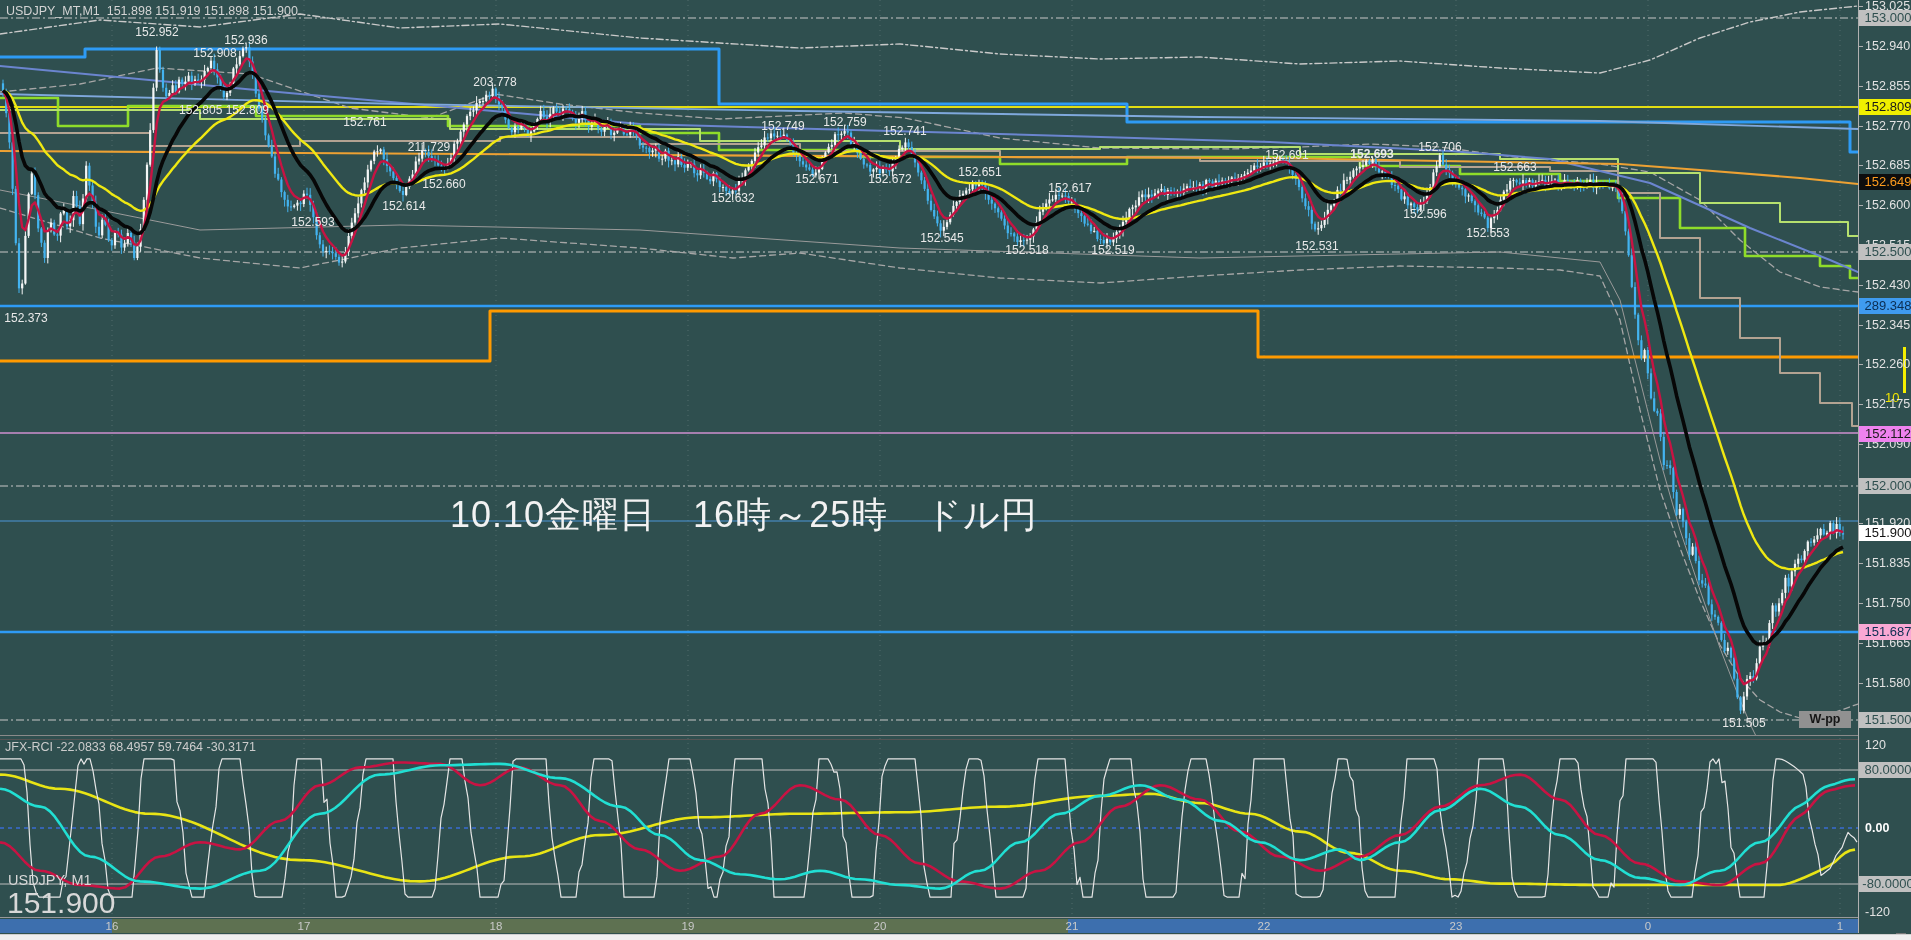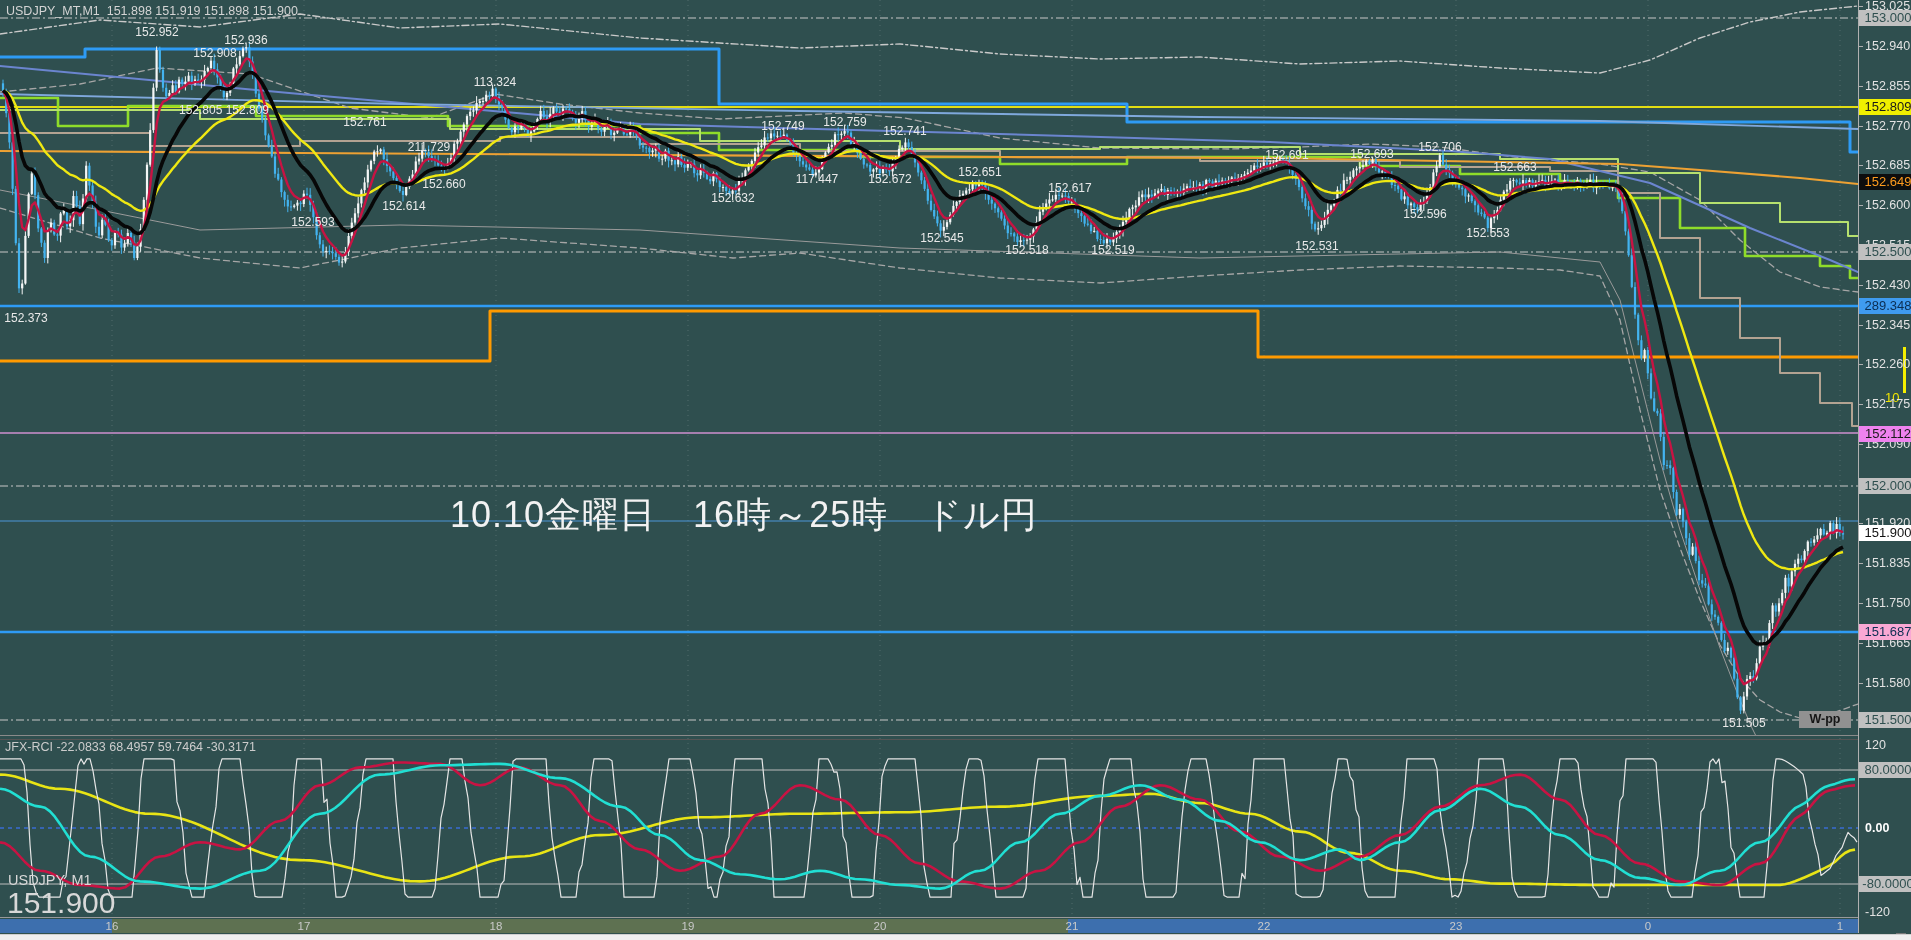--- a/index.html
+++ b/index.html
@@ -1225,40 +1225,40 @@
         </g>
         <path d="M3,90.7L6.2,91.8L9.4,94.2L12.600000000000001,98.8L15.8,105.7L19,114.5L22.200000000000003,122.6L25.400000000000002,128.0L28.6,131.2L31.8,133.2L35,136.2L38.2,140.6L41.400000000000006,145.5L44.6,150.9L47.800000000000004,154.7L51,158.0L54.2,161.6L57.400000000000006,165.2L60.6,167.5L63.800000000000004,169.6L67,172.3L70.2,174.6L73.4,175.6L76.60000000000001,177.1L79.80000000000001,179.4L83,180.3L86.2,179.6L89.4,179.9L92.60000000000001,180.9L95.80000000000001,183.1L99,185.6L102.2,187.3L105.4,189.1L108.60000000000001,191.5L111.80000000000001,194.1L115,196.0L118.2,197.8L121.4,200.2L124.60000000000001,202.3L127.80000000000001,203.7L131,205.6L134.20000000000002,208.1L137.4,209.9L140.6,210.9L143.8,210.3L147,208.1L150.20000000000002,204.4L153.4,198.8L156.60000000000002,191.7L159.8,185.8L163,181.1L166.20000000000002,177.0L169.4,173.0L172.60000000000002,168.8L175.8,165.1L179,161.0L182.20000000000002,157.3L185.4,153.7L188.60000000000002,149.9L191.8,146.8L195,143.5L198.20000000000002,140.5L201.4,137.6L204.60000000000002,134.4L207.8,131.2L211,127.9L214.20000000000002,125.0L217.4,122.8L220.60000000000002,121.1L223.8,119.9L227,118.6L230.20000000000002,116.9L233.4,114.6L236.60000000000002,112.2L239.8,109.5L243,106.6L246.20000000000002,103.7L249.4,101.7L252.60000000000002,100.4L255.8,100.1L259,100.5L262.2,101.4L265.40000000000003,103.1L268.6,105.1L271.8,107.6L275,110.8L278.2,114.1L281.40000000000003,117.8L284.6,121.8L287.8,125.8L291,129.7L294.2,133.4L297.40000000000003,136.7L300.6,139.9L303.8,142.5L307,145.0L310.20000000000005,147.9L313.40000000000003,151.2L316.6,155.2L319.8,159.5L323,163.9L326.20000000000005,168.1L329.40000000000003,172.1L332.6,176.0L335.8,179.9L339,183.9L342.20000000000005,187.6L345.40000000000003,190.7L348.6,192.9L351.8,194.3L355,195.2L358.20000000000005,195.6L361.40000000000003,195.3L364.6,194.7L367.8,193.5L371,191.9L374.20000000000005,190.0L377.40000000000003,188.1L380.6,186.3L383.8,185.0L387,184.1L390.20000000000005,183.5L393.40000000000003,183.2L396.6,183.3L399.8,183.7L403,184.2L406.20000000000005,184.3L409.40000000000003,184.1L412.6,183.6L415.8,182.5L419,181.4L422.20000000000005,179.9L425.40000000000003,178.5L428.6,177.5L431.8,176.6L435,175.8L438.20000000000005,175.4L441.40000000000003,175.0L444.6,174.7L447.8,174.1L451,173.3L454.20000000000005,171.9L457.40000000000003,170.4L460.6,168.6L463.8,166.5L467,164.0L470.20000000000005,161.5L473.40000000000003,159.1L476.6,156.4L479.8,153.7L483,151.2L486.20000000000005,148.5L489.40000000000003,146.0L492.6,143.2L495.8,141.0L499,139.2L502.20000000000005,137.7L505.40000000000003,136.9L508.6,136.4L511.8,136.2L515,135.8L518.2,135.4L521.4,135.0L524.6,134.7L527.8000000000001,134.7L531,134.5L534.2,134.1L537.4,133.4L540.6,132.3L543.8000000000001,131.6L547,131.1L550.2,130.3L553.4,129.2L556.6,128.3L559.8000000000001,127.7L563,126.7L566.2,125.9L569.4,125.2L572.6,124.8L575.8000000000001,124.7L579,124.4L582.2,123.7L585.4,123.6L588.6,123.7L591.8000000000001,123.7L595,123.5L598.2,123.8L601.4,124.1L604.6,124.3L607.8000000000001,124.2L611,124.8L614.2,125.1L617.4000000000001,125.3L620.6,125.5L623.8000000000001,125.9L627,126.3L630.2,126.4L633.4000000000001,126.6L636.6,127.1L639.8000000000001,127.9L643,128.9L646.2,129.8L649.4000000000001,130.9L652.6,131.8L655.8000000000001,132.6L659,133.9L662.2,135.1L665.4000000000001,135.8L668.6,137.0L671.8000000000001,138.1L675,139.4L678.2,140.2L681.4000000000001,141.4L684.6,142.7L687.8000000000001,143.7L691,144.6L694.2,146.0L697.4000000000001,147.4L700.6,148.4L703.8000000000001,149.6L707,151.0L710.2,152.5L713.4000000000001,153.5L716.6,154.7L719.8000000000001,156.2L723,157.7L726.2,159.3L729.4000000000001,161.0L732.6,162.4L735.8000000000001,163.8L739,164.6L742.2,165.3L745.4000000000001,165.5L748.6,165.5L751.8000000000001,165.3L755,164.7L758.2,163.8L761.4000000000001,163.0L764.6,161.7L767.8000000000001,160.6L771,159.3L774.2,158.2L777.4000000000001,157.1L780.6,156.1L783.8000000000001,155.1L787,154.4L790.2,153.8L793.4000000000001,153.7L796.6,153.8L799.8000000000001,154.2L803,154.7L806.2,155.3L809.4000000000001,156.0L812.6,156.9L815.8000000000001,157.7L819,158.2L822.2,158.3L825.4000000000001,158.0L828.6,157.4L831.8000000000001,156.8L835,155.8L838.2,154.8L841.4000000000001,153.8L844.6,152.7L847.8000000000001,151.7L851,151.4L854.2,151.0L857.4000000000001,151.1L860.6,151.5L863.8000000000001,152.1L867,152.7L870.2,153.6L873.4000000000001,154.4L876.6,155.0L879.8000000000001,155.9L883,156.5L886.2,157.1L889.4000000000001,157.8L892.6,158.0L895.8000000000001,158.1L899,157.7L902.2,157.2L905.4000000000001,156.5L908.6,156.0L911.8000000000001,155.9L915,156.2L918.2,157.0L921.4000000000001,158.1L924.6,159.6L927.8000000000001,161.6L931,163.9L934.2,166.4L937.4000000000001,169.2L940.6,172.1L943.8000000000001,174.7L947,177.0L950.2,178.8L953.4000000000001,180.1L956.6,181.2L959.8000000000001,181.9L963,182.4L966.2,182.8L969.4000000000001,183.1L972.6,183.1L975.8000000000001,183.3L979,183.2L982.2,183.3L985.4000000000001,183.8L988.6,184.6L991.8000000000001,185.5L995,186.6L998.2,187.8L1001.4000000000001,189.3L1004.6,191.0L1007.8000000000001,193.0L1011,195.0L1014.2,197.0L1017.4000000000001,199.1L1020.6,201.1L1023.8000000000001,203.0L1027,204.8L1030.2,206.3L1033.4,207.4L1036.6000000000001,208.1L1039.8,208.3L1043,208.3L1046.2,208.1L1049.4,207.7L1052.6000000000001,207.3L1055.8,206.7L1059,206.2L1062.2,205.7L1065.4,205.2L1068.6000000000001,205.0L1071.8,204.8L1075,205.1L1078.2,205.4L1081.4,206.0L1084.6000000000001,206.8L1087.8,207.7L1091,208.8L1094.2,209.9L1097.4,211.3L1100.6000000000001,212.6L1103.8,214.1L1107,215.3L1110.2,216.6L1113.4,217.6L1116.6000000000001,218.3L1119.8,218.9L1123,219.0L1126.2,219.0L1129.4,218.5L1132.6000000000001,218.0L1135.8,217.4L1139,216.4L1142.2,215.3L1145.4,214.5L1148.6000000000001,213.5L1151.8,212.7L1155,211.8L1158.2,210.7L1161.4,209.7L1164.6000000000001,209.0L1167.8,208.1L1171,207.4L1174.2,206.7L1177.4,206.0L1180.6000000000001,205.3L1183.8,204.5L1187,203.6L1190.2,202.9L1193.4,202.1L1196.6000000000001,201.4L1199.8,200.6L1203,200.1L1206.2,199.1L1209.4,198.2L1212.6000000000001,197.7L1215.8,196.9L1219,196.3L1222.2,195.5L1225.4,194.8L1228.6000000000001,194.1L1231.8000000000002,193.3L1235,192.6L1238.2,191.9L1241.4,191.2L1244.6000000000001,190.4L1247.8000000000002,189.5L1251,188.6L1254.2,187.5L1257.4,186.5L1260.6000000000001,185.6L1263.8000000000002,184.4L1267,183.5L1270.2,182.5L1273.4,181.6L1276.6000000000001,180.5L1279.8000000000002,179.5L1283,178.6L1286.2,177.9L1289.4,177.4L1292.6000000000001,177.3L1295.8000000000002,177.4L1299,177.9L1302.2,178.8L1305.4,180.2L1308.6000000000001,181.6L1311.8000000000002,183.6L1315,185.8L1318.2,187.8L1321.4,189.6L1324.6000000000001,191.0L1327.8000000000002,191.9L1331,192.6L1334.2,193.0L1337.4,192.8L1340.6000000000001,192.7L1343.8000000000002,192.1L1347,191.5L1350.2,190.8L1353.4,189.8L1356.6000000000001,188.8L1359.8000000000002,187.8L1363,186.7L1366.2,185.4L1369.4,184.4L1372.6000000000001,183.2L1375.8000000000002,182.4L1379,181.9L1382.2,181.4L1385.4,181.1L1388.6000000000001,180.9L1391.8000000000002,181.1L1395,181.3L1398.2,181.7L1401.4,182.5L1404.6000000000001,183.2L1407.8000000000002,184.3L1411,185.2L1414.2,186.2L1417.4,187.4L1420.6000000000001,188.2L1423.8000000000002,188.8L1427,189.1L1430.2,189.0L1433.4,188.2L1436.6000000000001,187.2L1439.8000000000002,185.6L1443,184.6L1446.2,183.9L1449.4,183.4L1452.6000000000001,183.2L1455.8000000000002,183.1L1459,183.3L1462.2,183.6L1465.4,184.2L1468.6000000000001,184.7L1471.8000000000002,185.5L1475,186.5L1478.2,187.7L1481.4,189.0L1484.6000000000001,190.4L1487.8000000000002,192.2L1491,193.4L1494.2,194.4L1497.4,195.2L1500.6000000000001,195.4L1503.8000000000002,195.2L1507,194.9L1510.2,194.3L1513.4,193.6L1516.6000000000001,193.0L1519.8000000000002,192.6L1523,192.0L1526.2,191.6L1529.4,191.1L1532.6000000000001,190.9L1535.8000000000002,190.4L1539,190.0L1542.2,189.5L1545.4,189.3L1548.6000000000001,189.0L1551.8000000000002,188.6L1555,188.2L1558.2,188.1L1561.4,188.0L1564.6000000000001,187.6L1567.8000000000002,187.4L1571,187.2L1574.2,187.1L1577.4,186.8L1580.6000000000001,186.7L1583.8000000000002,186.7L1587,186.6L1590.2,186.3L1593.4,186.4L1596.6000000000001,186.2L1599.8000000000002,186.0L1603,185.9L1606.2,185.9L1609.4,186.0L1612.6000000000001,186.0L1615.8000000000002,186.1L1619,186.6L1622.2,187.8L1625.4,189.9L1628.6000000000001,193.0L1631.8000000000002,197.5L1635,203.1L1638.2,209.7L1641.4,216.9L1644.6000000000001,223.2L1647.8000000000002,230.4L1651,238.5L1654.2,246.8L1657.4,254.8L1660.6000000000001,263.5L1663.8000000000002,273.2L1667,282.4L1670.2,291.3L1673.4,300.9L1676.6000000000001,311.2L1679.8000000000002,320.7L1683,330.3L1686.2,340.3L1689.4,350.6L1692.6000000000001,360.0L1695.8000000000002,369.7L1699,379.8L1702.2,389.6L1705.4,399.0L1708.6000000000001,408.8L1711.8000000000002,418.7L1715,428.2L1718.2,437.5L1721.4,447.3L1724.6000000000001,457.0L1727.8000000000002,466.2L1731,475.4L1734.2,485.2L1737.4,495.3L1740.6000000000001,505.7L1743.8000000000002,514.8L1747,522.7L1750.2,530.1L1753.4,537.2L1756.6000000000001,543.2L1759.8000000000002,548.2L1763,552.7L1766.2,557.0L1769.4,560.1L1772.6000000000001,562.3L1775.8000000000002,564.7L1779,566.5L1782.2,567.8L1785.4,568.3L1788.6000000000001,569.1L1791.8000000000002,569.3L1795,569.0L1798.2,568.5L1801.4,568.1L1804.6000000000001,567.3L1807.8000000000002,566.0L1811,564.9L1814.2,563.7L1817.4,562.3L1820.6000000000001,560.7L1823.8000000000002,559.5L1827,558.2L1830.2,556.5L1833.4,555.4L1836.6000000000001,553.9L1839.8000000000002,552.9L1843,552.0" fill="none" stroke="#efe812" stroke-width="2.4" stroke-linejoin="round"></path>
         <path d="M3,90.7L6.2,97.5L9.4,110.9L12.600000000000001,134.3L15.8,167.0L19,203.4L22.200000000000003,227.4L25.400000000000002,230.0L28.6,219.1L31.8,205.4L35,202.4L38.2,210.2L41.400000000000006,219.9L44.6,231.4L47.800000000000004,231.0L51,228.5L54.2,230.3L57.400000000000006,231.9L60.6,226.4L63.800000000000004,221.5L67,223.0L70.2,222.1L73.4,214.3L76.60000000000001,211.9L79.80000000000001,215.6L83,210.5L86.2,197.0L89.4,193.6L92.60000000000001,196.3L95.80000000000001,205.4L99,214.4L102.2,216.0L105.4,218.6L108.60000000000001,225.1L111.80000000000001,231.1L115,231.6L118.2,232.5L121.4,237.0L124.60000000000001,238.9L127.80000000000001,237.1L131,238.6L134.20000000000002,244.4L137.4,245.1L140.6,240.3L143.8,228.1L147,209.1L150.20000000000002,185.4L153.4,156.1L156.60000000000002,124.3L159.8,107.9L163,101.9L166.20000000000002,100.2L169.4,98.0L172.60000000000002,94.2L175.8,93.6L179,89.4L182.20000000000002,87.8L185.4,85.9L188.60000000000002,82.8L191.8,83.2L195,82.1L198.20000000000002,81.9L201.4,81.2L204.60000000000002,78.2L207.8,75.1L211,70.8L214.20000000000002,70.3L217.4,72.5L220.60000000000002,76.9L223.8,83.0L227,85.9L230.20000000000002,85.3L233.4,80.2L236.60000000000002,75.5L239.8,69.7L243,63.3L246.20000000000002,58.5L249.4,59.4L252.60000000000002,64.0L255.8,72.9L259,83.6L262.2,94.5L265.40000000000003,106.8L268.6,118.7L271.8,130.0L275,143.1L278.2,154.0L281.40000000000003,165.5L284.6,175.8L287.8,185.0L291,191.5L294.2,195.7L297.40000000000003,197.8L300.6,199.7L303.8,197.9L307,197.0L310.20000000000005,199.4L313.40000000000003,204.7L316.6,213.9L319.8,223.0L323,231.5L326.20000000000005,237.3L329.40000000000003,241.7L332.6,245.2L335.8,248.7L339,252.9L342.20000000000005,255.5L345.40000000000003,254.5L348.6,248.9L351.8,241.0L355,232.7L358.20000000000005,223.9L361.40000000000003,213.8L364.6,204.4L367.8,193.9L371,184.0L374.20000000000005,174.3L377.40000000000003,167.4L380.6,162.0L383.8,161.1L387,162.5L390.20000000000005,165.2L393.40000000000003,169.1L396.6,173.9L399.8,179.0L403,183.8L406.20000000000005,184.7L409.40000000000003,182.9L412.6,180.4L415.8,174.7L419,169.9L422.20000000000005,163.9L425.40000000000003,160.3L428.6,159.0L431.8,159.2L435,159.7L438.20000000000005,161.5L441.40000000000003,163.1L444.6,164.8L447.8,164.4L451,162.4L454.20000000000005,156.8L457.40000000000003,152.1L460.6,146.0L463.8,139.5L467,132.5L470.20000000000005,126.3L473.40000000000003,121.5L476.6,115.9L479.8,111.5L483,108.3L486.20000000000005,104.3L489.40000000000003,101.8L492.6,97.9L495.8,97.5L499,99.6L502.20000000000005,102.2L505.40000000000003,107.4L508.6,113.6L511.8,119.2L515,121.4L518.2,123.6L521.4,124.1L524.6,125.5L527.8000000000001,128.4L531,129.3L534.2,128.3L537.4,125.5L540.6,121.1L543.8000000000001,119.9L547,120.4L550.2,118.4L553.4,115.2L556.6,114.1L559.8000000000001,114.2L563,112.5L566.2,111.4L569.4,111.6L572.6,112.9L575.8000000000001,115.8L579,116.6L582.2,114.9L585.4,116.5L588.6,119.6L591.8000000000001,120.5L595,120.5L598.2,122.9L601.4,125.5L604.6,125.9L607.8000000000001,125.3L611,128.2L614.2,129.5L617.4000000000001,129.3L620.6,129.0L623.8000000000001,130.6L627,131.9L630.2,130.6L633.4000000000001,130.9L636.6,132.3L639.8000000000001,136.3L643,139.7L646.2,142.2L649.4000000000001,145.2L652.6,146.8L655.8000000000001,147.3L659,150.7L662.2,153.1L665.4000000000001,152.4L668.6,154.9L671.8000000000001,156.5L675,158.9L678.2,158.1L681.4000000000001,160.2L684.6,162.4L687.8000000000001,162.8L691,163.0L694.2,166.1L697.4000000000001,168.9L700.6,168.9L703.8000000000001,170.1L707,172.8L710.2,175.3L713.4000000000001,174.7L716.6,175.9L719.8000000000001,179.3L723,181.6L726.2,184.4L729.4000000000001,187.2L732.6,188.3L735.8000000000001,189.0L739,186.5L742.2,184.4L745.4000000000001,180.2L748.6,175.7L751.8000000000001,171.3L755,165.6L758.2,160.1L761.4000000000001,155.7L764.6,150.2L767.8000000000001,146.6L771,142.7L774.2,140.8L777.4000000000001,139.3L780.6,138.3L783.8000000000001,137.2L787,138.0L790.2,139.4L793.4000000000001,143.4L796.6,147.0L799.8000000000001,151.3L803,155.3L806.2,158.9L809.4000000000001,162.1L812.6,166.1L815.8000000000001,168.0L819,168.3L822.2,165.6L825.4000000000001,161.7L828.6,157.2L831.8000000000001,153.5L835,147.7L838.2,144.0L841.4000000000001,140.9L844.6,137.9L847.8000000000001,136.3L851,138.8L854.2,140.3L857.4000000000001,144.2L860.6,148.6L863.8000000000001,153.4L867,156.8L870.2,161.3L873.4000000000001,163.7L876.6,165.0L879.8000000000001,167.5L883,167.8L886.2,168.1L889.4000000000001,169.1L892.6,167.3L895.8000000000001,164.9L899,160.1L902.2,156.3L905.4000000000001,152.2L908.6,150.6L911.8000000000001,151.5L915,154.8L918.2,160.1L921.4000000000001,166.2L924.6,173.0L927.8000000000001,181.3L931,189.9L934.2,197.9L937.4000000000001,205.5L940.6,213.1L943.8000000000001,217.2L947,218.7L950.2,217.5L953.4000000000001,214.0L956.6,210.4L959.8000000000001,205.9L963,202.2L966.2,198.7L969.4000000000001,195.9L972.6,192.2L975.8000000000001,190.4L979,188.0L982.2,187.1L985.4000000000001,188.8L988.6,192.1L991.8000000000001,195.6L995,199.4L998.2,203.3L1001.4000000000001,207.9L1004.6,213.2L1007.8000000000001,219.2L1011,223.4L1014.2,227.3L1017.4000000000001,231.7L1020.6,234.3L1023.8000000000001,236.1L1027,237.2L1030.2,237.0L1033.4,234.7L1036.6000000000001,231.0L1039.8,225.2L1043,220.4L1046.2,215.3L1049.4,210.6L1052.6000000000001,207.2L1055.8,203.5L1059,201.2L1062.2,199.5L1065.4,198.4L1068.6000000000001,199.4L1071.8,200.0L1075,202.8L1078.2,205.9L1081.4,208.9L1084.6000000000001,213.4L1087.8,216.8L1091,221.1L1094.2,224.1L1097.4,228.5L1100.6000000000001,231.9L1103.8,235.3L1107,236.4L1110.2,238.2L1113.4,238.3L1116.6000000000001,236.4L1119.8,234.5L1123,230.7L1126.2,226.8L1129.4,221.4L1132.6000000000001,217.2L1135.8,213.7L1139,208.8L1142.2,204.5L1145.4,202.3L1148.6000000000001,200.0L1151.8,198.9L1155,197.2L1158.2,195.2L1161.4,193.3L1164.6000000000001,193.8L1167.8,192.7L1171,192.8L1174.2,193.0L1177.4,192.5L1180.6000000000001,192.6L1183.8,191.4L1187,189.8L1190.2,189.2L1193.4,188.6L1196.6000000000001,188.2L1199.8,187.0L1203,187.8L1206.2,185.5L1209.4,184.2L1212.6000000000001,185.2L1215.8,183.8L1219,183.7L1222.2,182.7L1225.4,182.1L1228.6000000000001,181.5L1231.8000000000002,180.3L1235,179.9L1238.2,179.5L1241.4,178.5L1244.6000000000001,177.3L1247.8000000000002,175.9L1251,174.3L1254.2,171.7L1257.4,170.2L1260.6000000000001,169.1L1263.8000000000002,167.1L1267,166.4L1270.2,165.5L1273.4,164.6L1276.6000000000001,163.3L1279.8000000000002,162.1L1283,161.7L1286.2,162.1L1289.4,164.1L1292.6000000000001,167.3L1295.8000000000002,170.8L1299,175.7L1302.2,182.5L1305.4,189.6L1308.6000000000001,195.7L1311.8000000000002,204.1L1315,211.7L1318.2,216.7L1321.4,219.1L1324.6000000000001,218.8L1327.8000000000002,216.1L1331,213.0L1334.2,209.5L1337.4,203.6L1340.6000000000001,199.6L1343.8000000000002,193.8L1347,189.6L1350.2,185.8L1353.4,181.1L1356.6000000000001,177.4L1359.8000000000002,174.2L1363,171.6L1366.2,168.3L1369.4,167.0L1372.6000000000001,164.8L1375.8000000000002,165.0L1379,167.1L1382.2,168.4L1385.4,170.7L1388.6000000000001,172.4L1391.8000000000002,176.2L1395,179.0L1398.2,182.1L1401.4,187.3L1404.6000000000001,190.0L1407.8000000000002,194.6L1411,197.2L1414.2,200.2L1417.4,203.1L1420.6000000000001,203.5L1423.8000000000002,203.0L1427,200.4L1430.2,196.4L1433.4,189.2L1436.6000000000001,182.4L1439.8000000000002,174.2L1443,171.3L1446.2,170.8L1449.4,171.4L1452.6000000000001,173.9L1455.8000000000002,176.0L1459,179.5L1462.2,182.4L1465.4,186.6L1468.6000000000001,189.3L1471.8000000000002,192.9L1475,196.6L1478.2,201.4L1481.4,205.1L1484.6000000000001,208.8L1487.8000000000002,214.6L1491,215.7L1494.2,215.3L1497.4,213.7L1500.6000000000001,209.5L1503.8000000000002,204.1L1507,199.8L1510.2,194.1L1513.4,189.8L1516.6000000000001,187.6L1519.8000000000002,186.5L1523,184.6L1526.2,184.6L1529.4,183.2L1532.6000000000001,184.1L1535.8000000000002,183.6L1539,182.8L1542.2,182.0L1545.4,183.2L1548.6000000000001,182.9L1551.8000000000002,182.2L1555,181.4L1558.2,183.2L1561.4,184.1L1564.6000000000001,182.9L1567.8000000000002,182.6L1571,183.1L1574.2,183.8L1577.4,182.7L1580.6000000000001,183.6L1583.8000000000002,184.5L1587,184.6L1590.2,183.1L1593.4,184.6L1596.6000000000001,183.9L1599.8000000000002,183.5L1603,183.6L1606.2,183.9L1609.4,185.2L1612.6000000000001,185.7L1615.8000000000002,186.4L1619,189.4L1622.2,195.9L1625.4,206.6L1628.6000000000001,221.2L1631.8000000000002,240.9L1635,263.0L1638.2,286.2L1641.4,307.8L1644.6000000000001,320.5L1647.8000000000002,336.3L1651,354.9L1654.2,371.7L1657.4,384.2L1660.6000000000001,400.0L1663.8000000000002,419.5L1667,433.2L1670.2,443.7L1673.4,458.2L1676.6000000000001,475.2L1679.8000000000002,485.3L1683,496.2L1686.2,508.8L1689.4,522.6L1692.6000000000001,529.8L1695.8000000000002,539.1L1699,551.5L1702.2,561.1L1705.4,568.4L1708.6000000000001,579.2L1711.8000000000002,589.8L1715,597.9L1718.2,605.4L1721.4,615.7L1724.6000000000001,626.4L1727.8000000000002,632.8L1731,640.3L1734.2,651.8L1737.4,665.4L1740.6000000000001,679.0L1743.8000000000002,684.2L1747,682.6L1750.2,680.6L1753.4,680.0L1756.6000000000001,675.0L1759.8000000000002,666.5L1763,659.2L1766.2,653.9L1769.4,644.6L1772.6000000000001,632.9L1775.8000000000002,626.5L1779,619.5L1782.2,611.5L1785.4,601.4L1788.6000000000001,596.9L1791.8000000000002,589.2L1795,581.6L1798.2,574.7L1801.4,570.4L1804.6000000000001,564.6L1807.8000000000002,557.7L1811,553.2L1814.2,549.0L1817.4,544.9L1820.6000000000001,540.1L1823.8000000000002,538.5L1827,536.8L1830.2,532.7L1833.4,532.8L1836.6000000000001,530.2L1839.8000000000002,531.0L1843,532.1" fill="none" stroke="#c81343" stroke-width="2.4" stroke-linejoin="round"></path>
         <path d="M3,90.7L6.2,93.2L9.4,98.6L12.600000000000001,108.5L15.8,123.3L19,141.5L22.200000000000003,157.1L25.400000000000002,165.8L28.6,168.9L31.8,169.4L35,172.2L38.2,178.4L41.400000000000006,185.5L44.6,193.4L47.800000000000004,197.5L51,200.2L54.2,204.0L57.400000000000006,207.5L60.6,208.1L63.800000000000004,208.4L67,210.3L70.2,211.4L73.4,209.7L76.60000000000001,209.4L79.80000000000001,211.0L83,209.6L86.2,204.8L89.4,202.7L92.60000000000001,202.7L95.80000000000001,205.3L99,208.6L102.2,209.8L105.4,211.5L108.60000000000001,214.6L111.80000000000001,218.0L115,219.6L118.2,221.2L121.4,224.1L124.60000000000001,226.3L127.80000000000001,227.0L131,228.7L134.20000000000002,231.9L137.4,233.5L140.6,233.0L143.8,229.4L147,222.2L150.20000000000002,212.1L153.4,198.4L156.60000000000002,182.1L159.8,169.7L163,160.7L166.20000000000002,153.6L169.4,147.0L172.60000000000002,140.2L175.8,134.9L179,128.8L182.20000000000002,123.9L185.4,119.2L188.60000000000002,114.4L191.8,111.1L195,107.6L198.20000000000002,104.7L201.4,102.0L204.60000000000002,98.6L207.8,95.2L211,91.4L214.20000000000002,89.0L217.4,87.7L220.60000000000002,87.7L223.8,88.7L227,89.2L230.20000000000002,88.6L233.4,86.4L236.60000000000002,83.9L239.8,80.9L243,77.3L246.20000000000002,74.0L249.4,72.6L252.60000000000002,72.9L255.8,75.1L259,78.8L262.2,83.4L265.40000000000003,89.1L268.6,95.4L271.8,102.1L275,110.0L278.2,117.6L281.40000000000003,125.8L284.6,134.0L287.8,141.9L291,149.1L294.2,155.3L297.40000000000003,160.5L300.6,165.3L303.8,168.4L307,171.3L310.20000000000005,175.0L313.40000000000003,179.7L316.6,185.8L319.8,192.2L323,198.7L326.20000000000005,204.5L329.40000000000003,209.7L332.6,214.5L335.8,219.1L339,223.9L342.20000000000005,228.1L345.40000000000003,230.7L348.6,231.3L351.8,230.3L355,228.5L358.20000000000005,225.7L361.40000000000003,221.8L364.6,217.5L367.8,212.2L371,206.6L374.20000000000005,200.5L377.40000000000003,195.1L380.6,190.1L383.8,186.7L387,184.4L390.20000000000005,182.9L393.40000000000003,182.4L396.6,182.7L399.8,183.6L403,184.9L406.20000000000005,185.1L409.40000000000003,184.4L412.6,183.3L415.8,180.9L419,178.4L422.20000000000005,175.3L425.40000000000003,172.7L428.6,170.9L431.8,169.7L435,168.7L438.20000000000005,168.4L441.40000000000003,168.2L444.6,168.3L447.8,167.7L451,166.6L454.20000000000005,164.1L457.40000000000003,161.6L460.6,158.3L463.8,154.6L467,150.4L470.20000000000005,146.1L473.40000000000003,142.2L476.6,137.9L479.8,133.8L483,130.2L486.20000000000005,126.3L489.40000000000003,123.0L492.6,119.2L495.8,116.7L499,115.4L502.20000000000005,114.6L505.40000000000003,115.1L508.6,116.5L511.8,118.3L515,119.2L518.2,120.2L521.4,120.8L524.6,121.7L527.8000000000001,123.2L531,124.1L534.2,124.3L537.4,123.7L540.6,122.3L543.8000000000001,121.7L547,121.7L550.2,120.8L553.4,119.4L556.6,118.5L559.8000000000001,118.1L563,117.0L566.2,116.1L569.4,115.7L572.6,115.7L575.8000000000001,116.5L579,116.7L582.2,116.1L585.4,116.5L588.6,117.6L591.8000000000001,118.2L595,118.4L598.2,119.5L601.4,120.9L604.6,121.5L607.8000000000001,121.8L611,123.2L614.2,124.3L617.4000000000001,124.8L620.6,125.2L623.8000000000001,126.2L627,127.1L630.2,127.2L633.4000000000001,127.7L636.6,128.5L639.8000000000001,130.4L643,132.3L646.2,134.0L649.4000000000001,136.0L652.6,137.6L655.8000000000001,138.8L659,141.0L662.2,143.0L665.4000000000001,143.8L668.6,145.7L671.8000000000001,147.3L675,149.1L678.2,150.0L681.4000000000001,151.6L684.6,153.4L687.8000000000001,154.5L691,155.5L694.2,157.4L697.4000000000001,159.4L700.6,160.5L703.8000000000001,161.8L707,163.7L710.2,165.7L713.4000000000001,166.5L716.6,167.8L719.8000000000001,170.0L723,171.8L726.2,173.9L729.4000000000001,176.1L732.6,177.7L735.8000000000001,179.2L739,179.3L742.2,179.3L745.4000000000001,178.3L748.6,176.9L751.8000000000001,175.2L755,172.7L758.2,169.9L761.4000000000001,167.2L764.6,163.9L767.8000000000001,161.1L771,158.0L774.2,155.7L777.4000000000001,153.5L780.6,151.6L783.8000000000001,149.7L787,148.6L790.2,147.9L793.4000000000001,148.5L796.6,149.3L799.8000000000001,150.6L803,152.1L806.2,153.8L809.4000000000001,155.5L812.6,157.7L815.8000000000001,159.4L819,160.4L822.2,160.3L825.4000000000001,159.4L828.6,158.0L831.8000000000001,156.6L835,154.1L838.2,152.0L841.4000000000001,150.0L844.6,147.9L847.8000000000001,146.3L851,146.1L854.2,145.8L857.4000000000001,146.6L860.6,148.0L863.8000000000001,149.8L867,151.5L870.2,153.7L873.4000000000001,155.4L876.6,156.8L879.8000000000001,158.6L883,159.7L886.2,160.7L889.4000000000001,161.9L892.6,162.0L895.8000000000001,161.7L899,160.3L902.2,158.9L905.4000000000001,157.1L908.6,156.0L911.8000000000001,155.7L915,156.5L918.2,158.2L921.4000000000001,160.7L924.6,163.8L927.8000000000001,167.8L931,172.5L934.2,177.3L937.4000000000001,182.4L940.6,187.7L943.8000000000001,192.0L947,195.3L950.2,197.5L953.4000000000001,198.4L956.6,198.8L959.8000000000001,198.4L963,197.9L966.2,197.1L969.4000000000001,196.2L972.6,194.8L975.8000000000001,193.9L979,192.6L982.2,191.8L985.4000000000001,191.9L988.6,192.8L991.8000000000001,194.0L995,195.5L998.2,197.4L1001.4000000000001,199.7L1004.6,202.6L1007.8000000000001,205.9L1011,208.9L1014.2,212.0L1017.4000000000001,215.3L1020.6,218.0L1023.8000000000001,220.5L1027,222.6L1030.2,224.1L1033.4,224.7L1036.6000000000001,224.5L1039.8,223.1L1043,221.5L1046.2,219.5L1049.4,217.3L1052.6000000000001,215.4L1055.8,213.1L1059,211.2L1062.2,209.5L1065.4,208.0L1068.6000000000001,207.3L1071.8,206.7L1075,206.9L1078.2,207.6L1081.4,208.5L1084.6000000000001,210.2L1087.8,211.8L1091,213.9L1094.2,215.8L1097.4,218.4L1100.6000000000001,220.7L1103.8,223.2L1107,224.9L1110.2,226.9L1113.4,228.1L1116.6000000000001,228.5L1119.8,228.7L1123,228.0L1126.2,226.8L1129.4,224.9L1132.6000000000001,222.9L1135.8,221.0L1139,218.4L1142.2,215.8L1145.4,213.7L1148.6000000000001,211.6L1151.8,209.9L1155,208.1L1158.2,206.2L1161.4,204.3L1164.6000000000001,203.3L1167.8,201.8L1171,200.9L1174.2,200.0L1177.4,199.1L1180.6000000000001,198.4L1183.8,197.3L1187,196.1L1190.2,195.2L1193.4,194.3L1196.6000000000001,193.5L1199.8,192.5L1203,192.2L1206.2,190.8L1209.4,189.8L1212.6000000000001,189.5L1215.8,188.6L1219,188.0L1222.2,187.1L1225.4,186.4L1228.6000000000001,185.8L1231.8000000000002,184.8L1235,184.2L1238.2,183.6L1241.4,182.8L1244.6000000000001,181.9L1247.8000000000002,180.8L1251,179.7L1254.2,178.1L1257.4,176.9L1260.6000000000001,175.8L1263.8000000000002,174.3L1267,173.2L1270.2,172.2L1273.4,171.1L1276.6000000000001,169.9L1279.8000000000002,168.8L1283,167.9L1286.2,167.3L1289.4,167.5L1292.6000000000001,168.3L1295.8000000000002,169.5L1299,171.4L1302.2,174.4L1305.4,177.9L1308.6000000000001,181.4L1311.8000000000002,186.0L1315,190.8L1318.2,194.9L1321.4,198.2L1324.6000000000001,200.4L1327.8000000000002,201.5L1331,201.9L1334.2,201.8L1337.4,200.5L1340.6000000000001,199.4L1343.8000000000002,197.3L1347,195.4L1350.2,193.3L1353.4,190.8L1356.6000000000001,188.4L1359.8000000000002,186.0L1363,183.7L1366.2,181.2L1369.4,179.3L1372.6000000000001,177.1L1375.8000000000002,175.8L1379,175.4L1382.2,175.0L1385.4,175.1L1388.6000000000001,175.3L1391.8000000000002,176.3L1395,177.4L1398.2,178.7L1401.4,180.9L1404.6000000000001,182.6L1407.8000000000002,185.1L1411,187.1L1414.2,189.3L1417.4,191.6L1420.6000000000001,193.0L1423.8000000000002,194.0L1427,194.0L1430.2,193.3L1433.4,191.0L1436.6000000000001,188.3L1439.8000000000002,184.6L1443,182.4L1446.2,181.0L1449.4,180.1L1452.6000000000001,180.1L1455.8000000000002,180.2L1459,181.0L1462.2,181.9L1465.4,183.5L1468.6000000000001,184.8L1471.8000000000002,186.6L1475,188.7L1478.2,191.3L1481.4,193.8L1484.6000000000001,196.4L1487.8000000000002,199.9L1491,201.9L1494.2,203.2L1497.4,204.0L1500.6000000000001,203.5L1503.8000000000002,202.2L1507,200.8L1510.2,198.6L1513.4,196.6L1516.6000000000001,195.0L1519.8000000000002,193.8L1523,192.3L1526.2,191.4L1529.4,190.2L1532.6000000000001,189.8L1535.8000000000002,188.9L1539,188.1L1542.2,187.2L1545.4,187.0L1548.6000000000001,186.5L1551.8000000000002,185.9L1555,185.2L1558.2,185.4L1561.4,185.5L1564.6000000000001,184.9L1567.8000000000002,184.6L1571,184.5L1574.2,184.6L1577.4,184.1L1580.6000000000001,184.3L1583.8000000000002,184.6L1587,184.6L1590.2,184.0L1593.4,184.5L1596.6000000000001,184.2L1599.8000000000002,184.1L1603,184.0L1606.2,184.1L1609.4,184.6L1612.6000000000001,184.8L1615.8000000000002,185.2L1619,186.4L1622.2,189.1L1625.4,193.8L1628.6000000000001,200.5L1631.8000000000002,210.0L1635,221.5L1638.2,234.6L1641.4,248.2L1644.6000000000001,259.4L1647.8000000000002,271.9L1651,285.8L1654.2,299.6L1657.4,312.1L1660.6000000000001,325.8L1663.8000000000002,341.1L1667,354.8L1670.2,367.2L1673.4,381.0L1676.6000000000001,395.7L1679.8000000000002,408.2L1683,420.6L1686.2,433.6L1689.4,446.9L1692.6000000000001,457.9L1695.8000000000002,469.2L1699,481.4L1702.2,492.7L1705.4,502.9L1708.6000000000001,514.0L1711.8000000000002,525.1L1715,535.2L1718.2,544.8L1721.4,555.3L1724.6000000000001,565.8L1727.8000000000002,574.8L1731,584.0L1734.2,594.4L1737.4,605.7L1740.6000000000001,617.2L1743.8000000000002,625.9L1747,631.8L1750.2,636.6L1753.4,641.2L1756.6000000000001,643.7L1759.8000000000002,644.0L1763,643.8L1766.2,643.5L1769.4,641.3L1772.6000000000001,637.3L1775.8000000000002,634.5L1779,631.1L1782.2,626.9L1785.4,621.5L1788.6000000000001,617.6L1791.8000000000002,612.5L1795,607.2L1798.2,601.8L1801.4,597.3L1804.6000000000001,592.2L1807.8000000000002,586.6L1811,581.8L1814.2,577.1L1817.4,572.5L1820.6000000000001,567.7L1823.8000000000002,564.1L1827,560.6L1830.2,556.5L1833.4,553.9L1836.6000000000001,550.6L1839.8000000000002,548.7L1843,547.2" fill="none" stroke="#070707" stroke-width="3.6" stroke-linejoin="round"></path>
       </svg>
     <div id="chart-labels">
         <div class="swing-label" style="left: 157px; top: 32px;">152.952</div>
         <div class="swing-label" style="left: 215px; top: 53px;">152.908</div>
         <div class="swing-label" style="left: 246px; top: 40px;">152.936</div>
         <div class="swing-label" style="left: 224px; top: 110px;">152.805 152.809</div>
-        <div class="swing-label" style="left: 495px; top: 82px;">113.324</div>
+        <div class="swing-label" style="left: 495px; top: 82px;">203.778</div>
         <div class="swing-label" style="left: 365px; top: 122px;">152.761</div>
         <div class="swing-label" style="left: 429px; top: 147px;">211.729</div>
         <div class="swing-label" style="left: 444px; top: 184px;">152.660</div>
         <div class="swing-label" style="left: 404px; top: 206px;">152.614</div>
         <div class="swing-label" style="left: 313px; top: 222px;">152.593</div>
         <div class="swing-label" style="left: 733px; top: 198px;">152.632</div>
         <div class="swing-label" style="left: 783px; top: 126px;">152.749</div>
         <div class="swing-label" style="left: 845px; top: 122px;">152.759</div>
         <div class="swing-label" style="left: 905px; top: 131px;">152.741</div>
-        <div class="swing-label" style="left: 817px; top: 179px;">117.447</div>
+        <div class="swing-label" style="left: 817px; top: 179px;">152.671</div>
         <div class="swing-label" style="left: 890px; top: 179px;">152.672</div>
         <div class="swing-label" style="left: 980px; top: 172px;">152.651</div>
         <div class="swing-label" style="left: 1070px; top: 188px;">152.617</div>
         <div class="swing-label" style="left: 942px; top: 238px;">152.545</div>
         <div class="swing-label" style="left: 1027px; top: 250px;">152.518</div>
         <div class="swing-label" style="left: 1113px; top: 250px;">152.519</div>
         <div class="swing-label" style="left: 1317px; top: 246px;">152.531</div>
         <div class="swing-label" style="left: 1287px; top: 155px;">152.691</div>
-        <div class="swing-label" style="left: 1372px; top: 154px;">152.693</div>
+        <div class="swing-label" style="left: 1372px; top: 154px; font-weight: bold;">152.693</div>
         <div class="swing-label" style="left: 1440px; top: 147px;">152.706</div>
         <div class="swing-label" style="left: 1515px; top: 167px;">152.663</div>
         <div class="swing-label" style="left: 1425px; top: 214px;">152.596</div>
         <div class="swing-label" style="left: 1488px; top: 233px;">152.553</div>
         <div class="swing-label" style="left: 26px; top: 318px;">152.373</div>
         <div class="swing-label" style="left: 1744px; top: 723px;">151.505</div>
       </div>
   </div>
 
   <div class="abs" id="ohlc-header">USDJPY_MT,M1  151.898 151.919 151.898 151.900</div>

